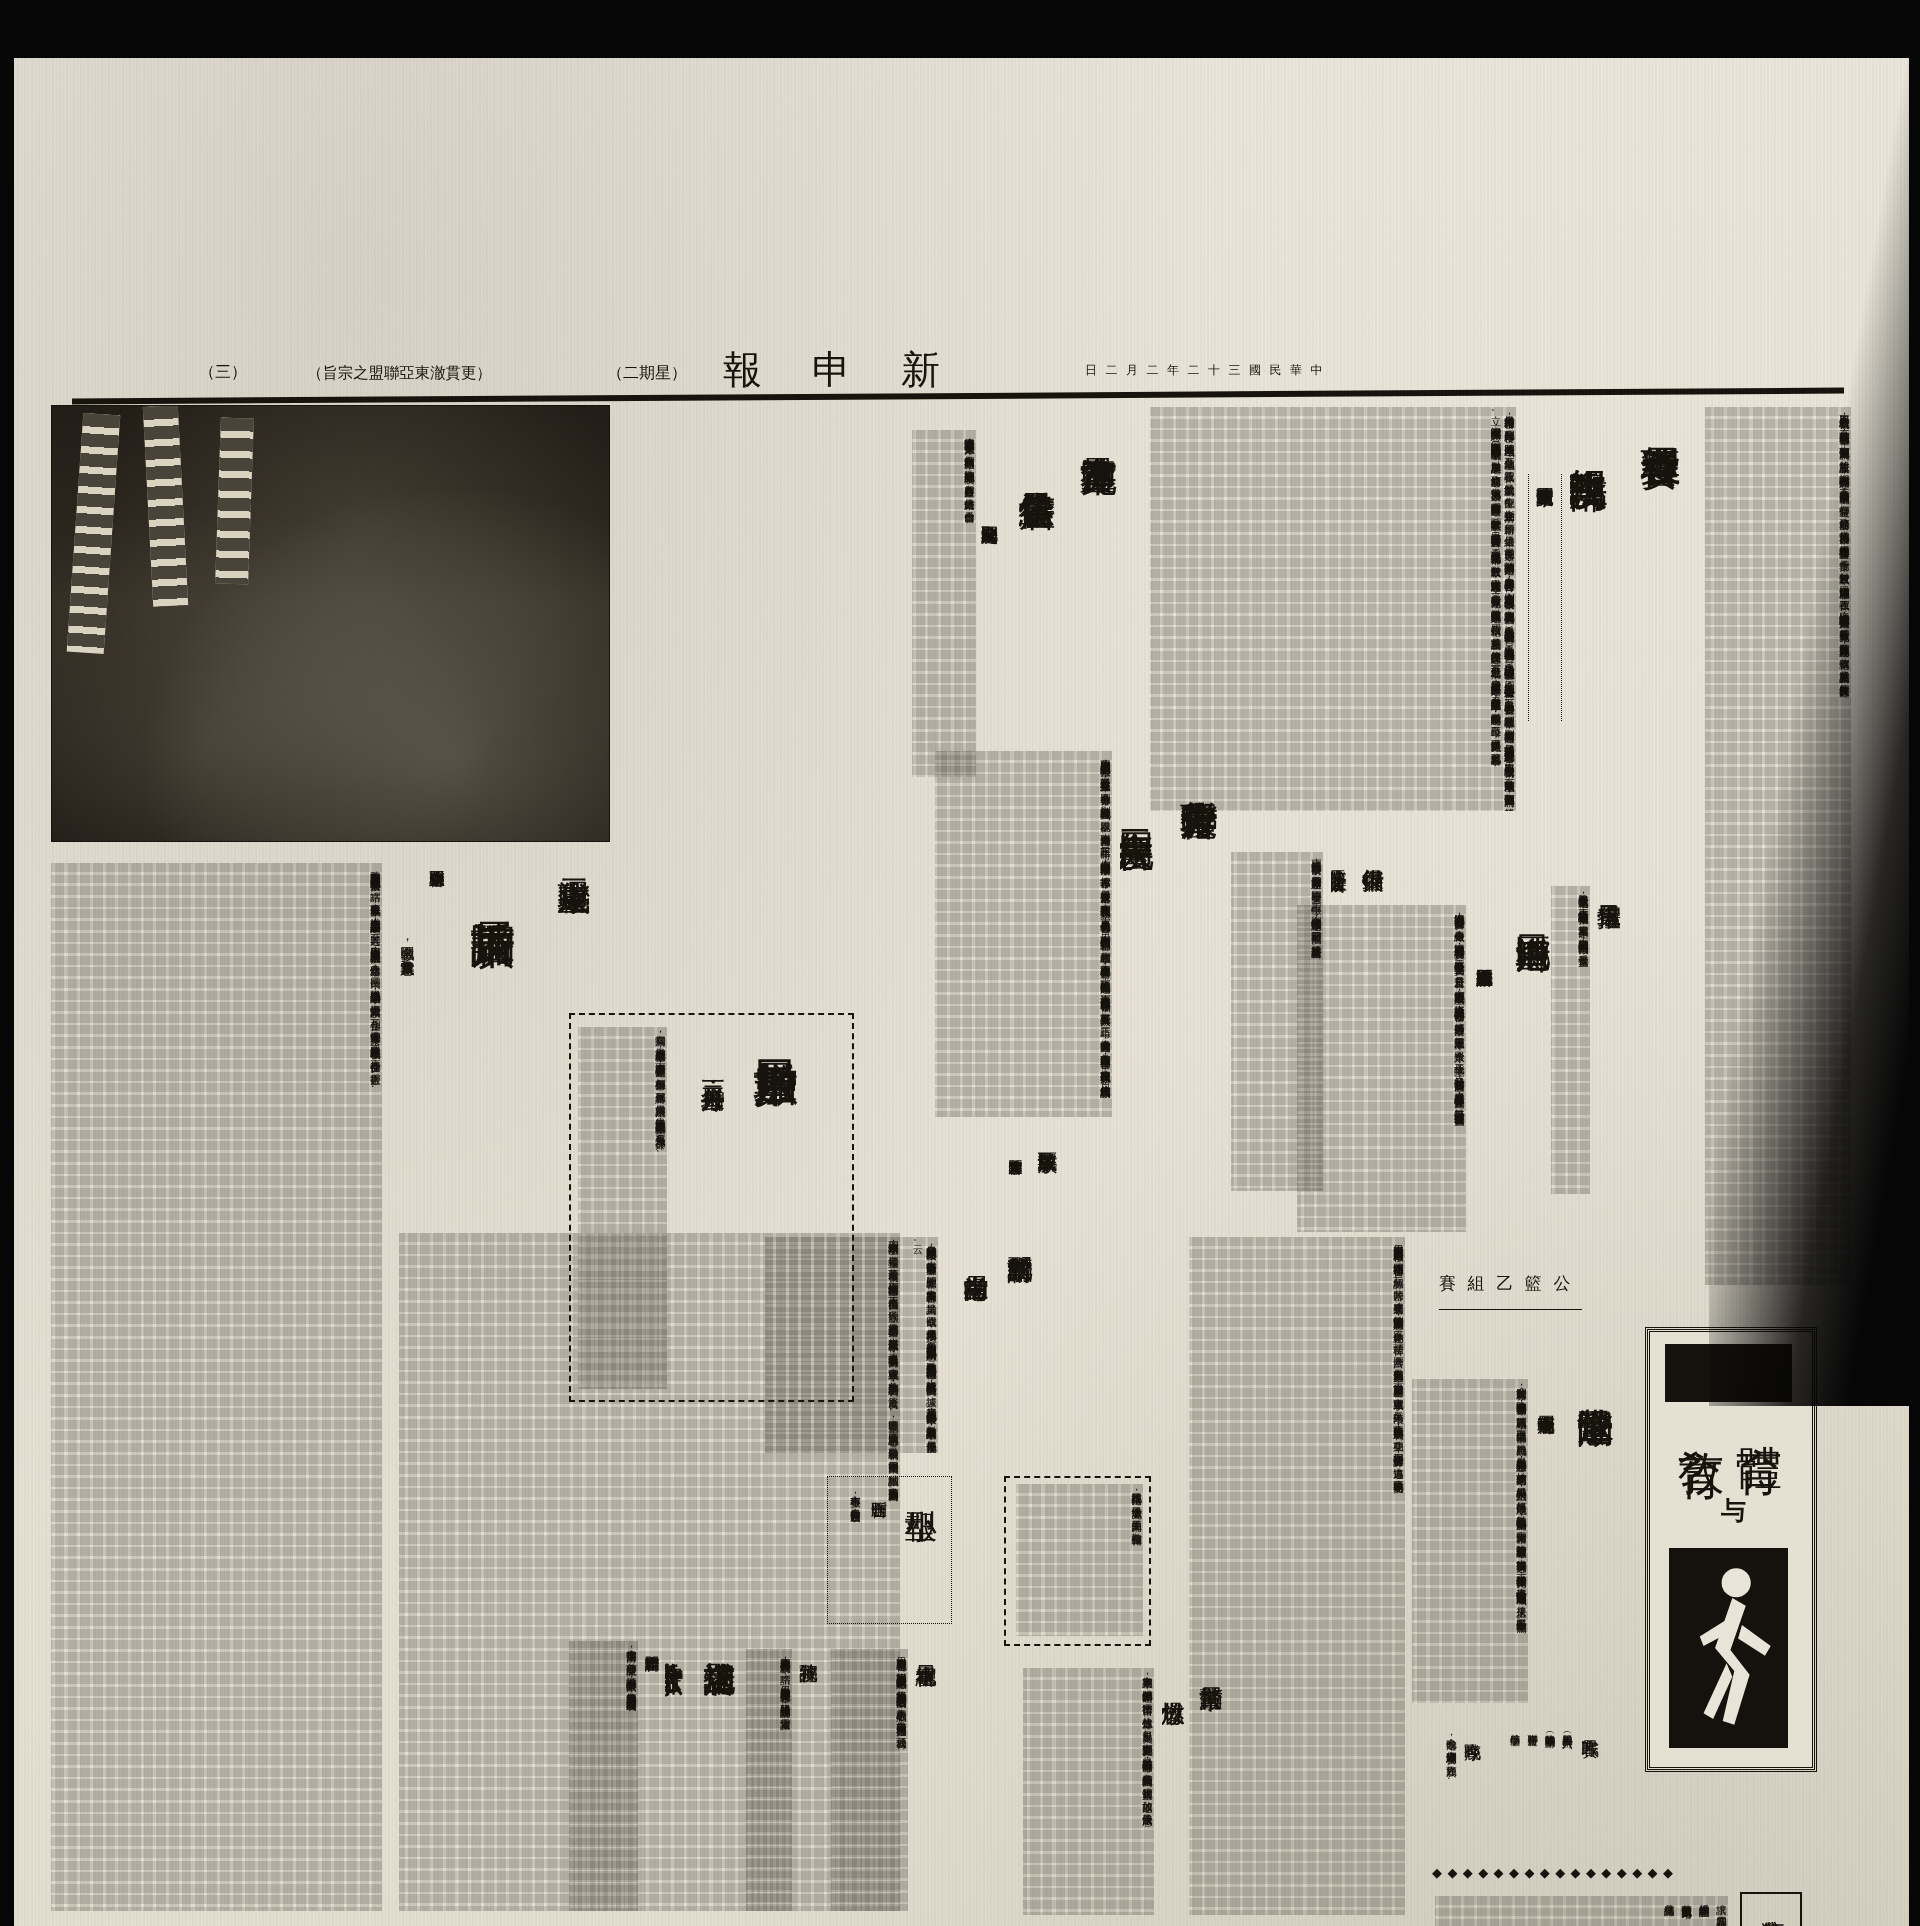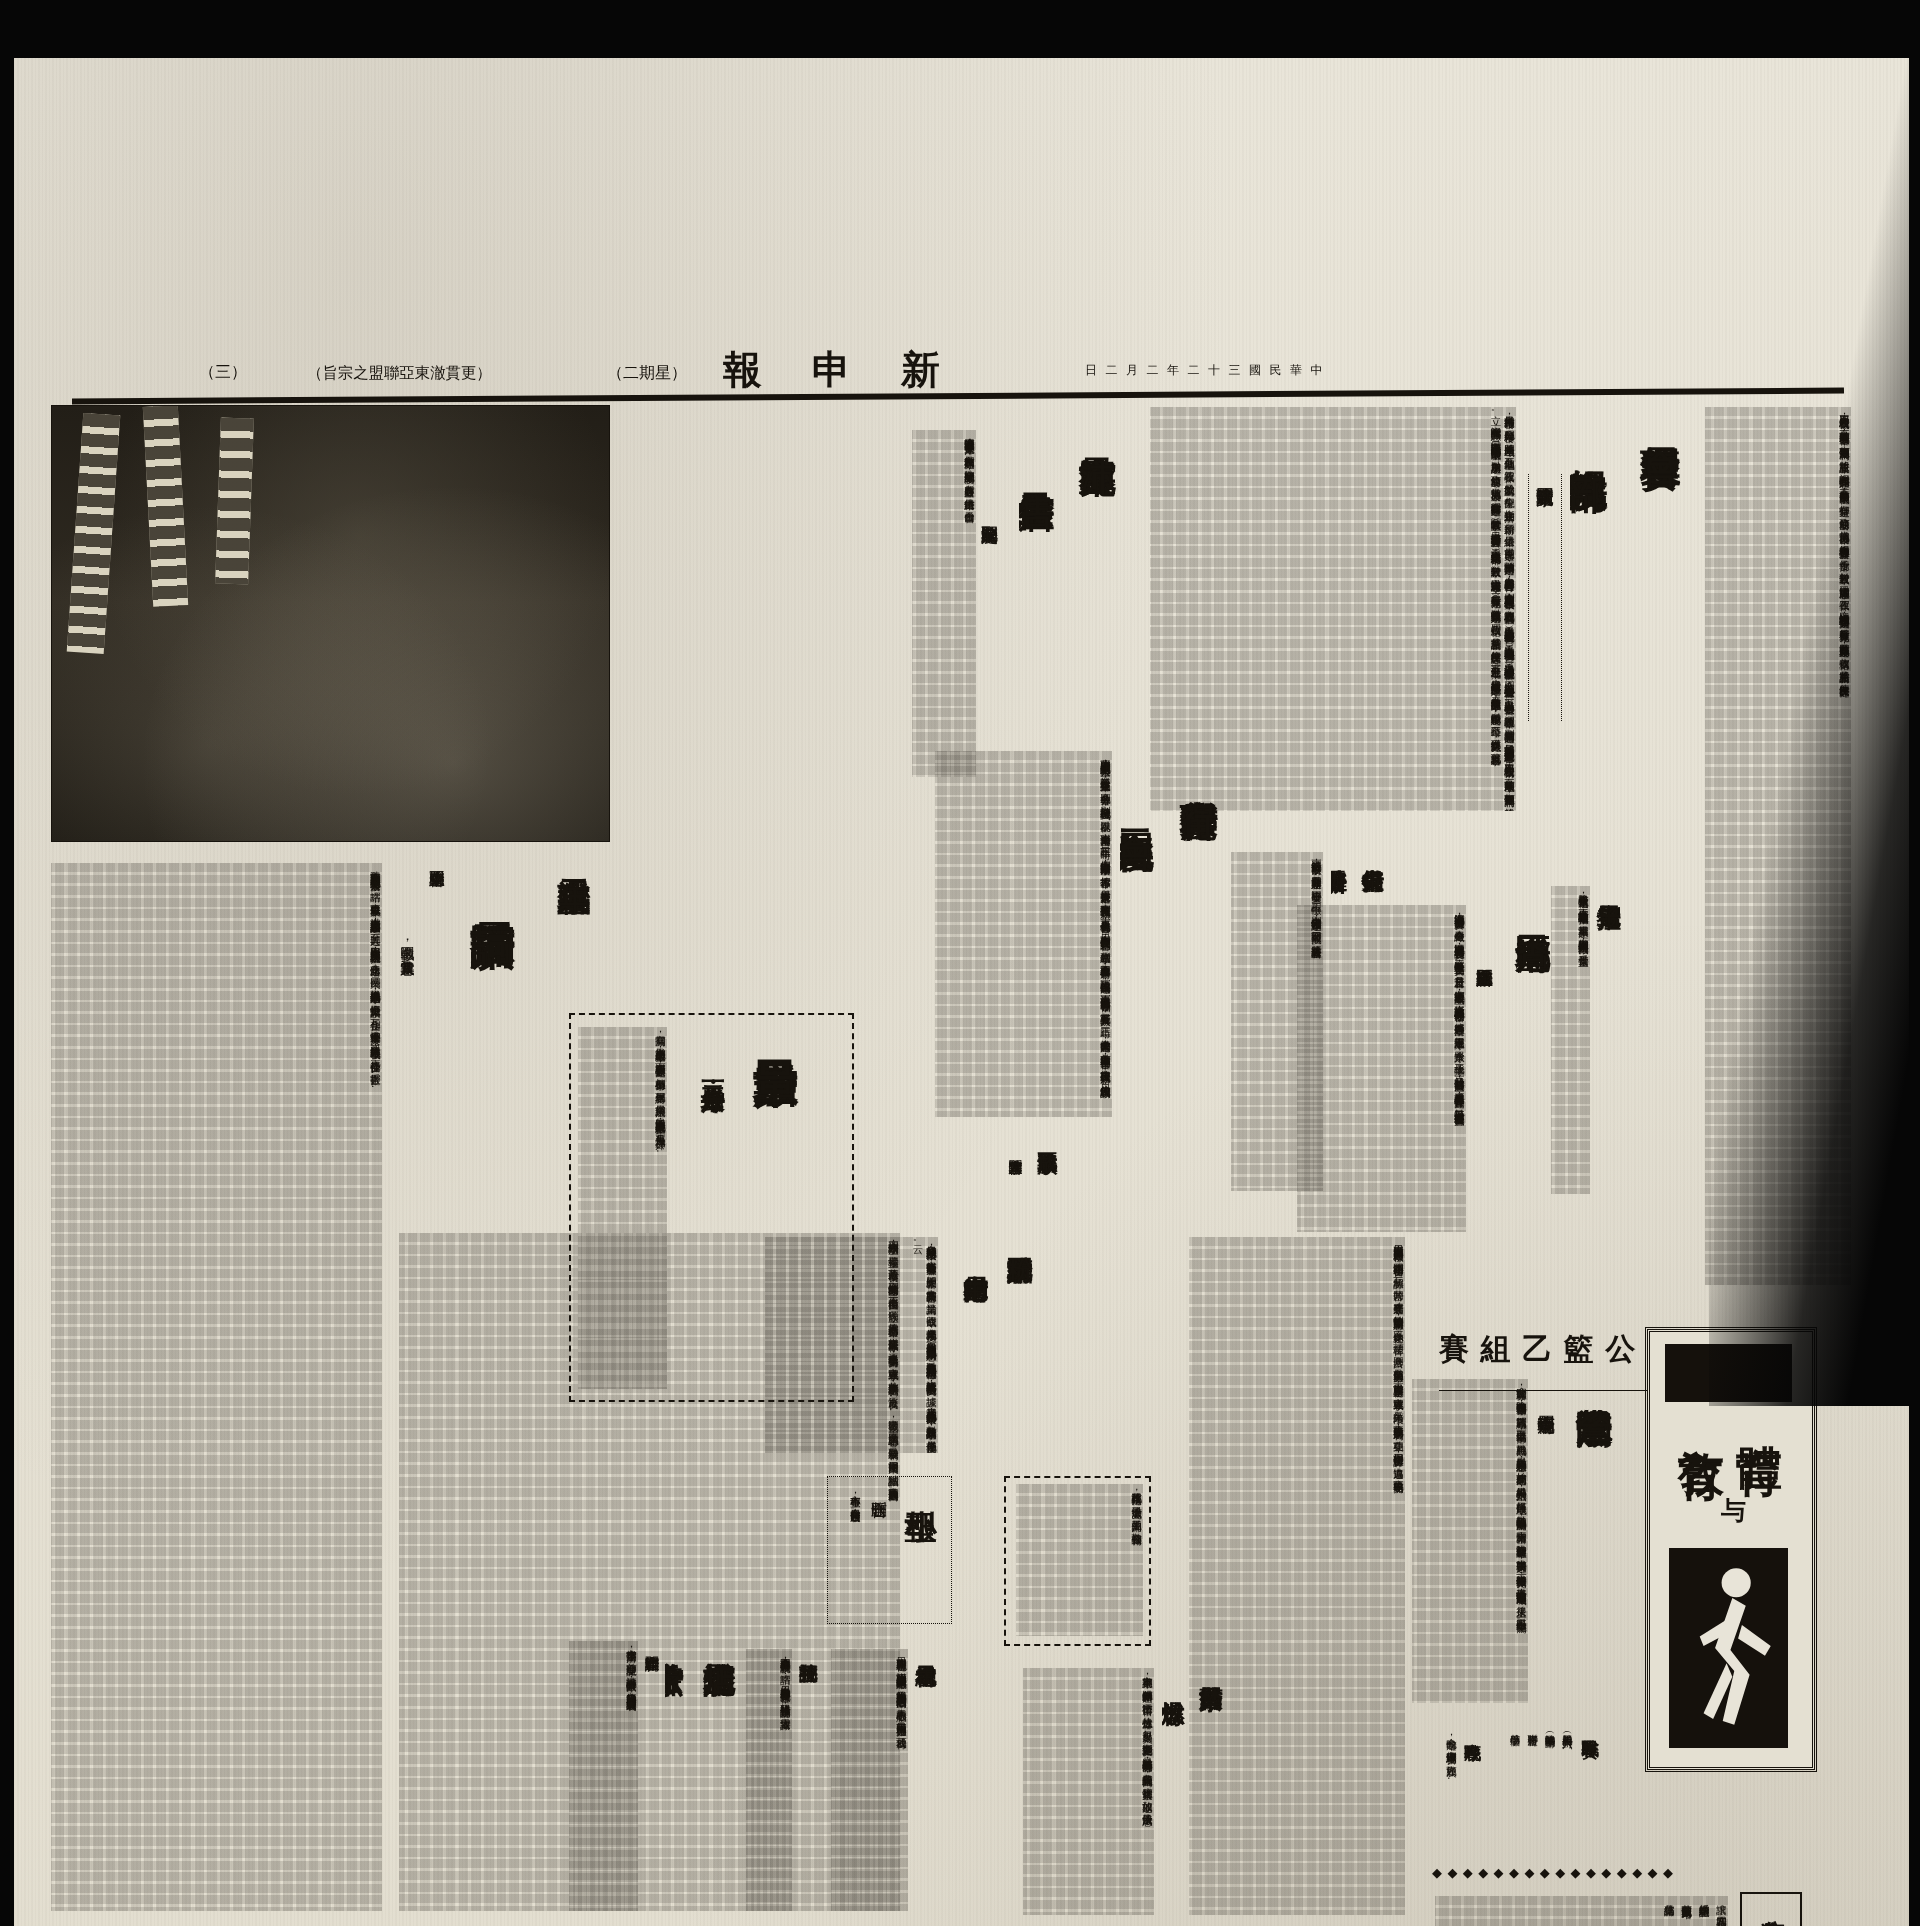--- a/index.html
+++ b/index.html
@@ -20,21 +20,21 @@
   }
   #paper:after{content:"";position:absolute;left:0;right:0;bottom:0;height:116px;
     background:linear-gradient(to bottom, rgba(30,27,22,0), rgba(30,27,22,.75));}
   #edge-wedge{position:absolute;right:0;top:0;width:200px;height:1348px;
     background:linear-gradient(100deg, transparent 45%, rgba(6,6,6,.85) 72%, #060606 86%);}
   #edge-left{position:absolute;left:0;top:0;width:10px;height:100%;
     background:linear-gradient(to right,#060606,rgba(6,6,6,0));}
   .blk{position:absolute;overflow:hidden;}
   .v{writing-mode:vertical-rl;}
   .rtl{direction:rtl;unicode-bidi:bidi-override;}
-  .hl{font-weight:700;}
+  .hl{font-weight:400;}
   .bt{font-size:10.4px;line-height:1.3;letter-spacing:0.4px;}
   .fill{
     background-image:
       repeating-linear-gradient(to bottom, rgba(28,24,18,.14) 0 8.9px, rgba(28,24,18,0) 8.9px 11.6px),
       repeating-linear-gradient(to left, rgba(28,24,18,.12) 0 9.6px, rgba(28,24,18,0) 9.6px 12.7px);
   }
   .hr{position:absolute;background:#17130d;}
   .box-dot{border:1.9px dotted #17130d;}
   .box-dash{border:2.3px dashed #17130d;}
   .box-solid{border:2.7px solid #17130d;}
@@ -146,21 +146,21 @@
   </div>
   <div class="blk v" style="left:628px;top:1587px;height:231px;font-size:14.6px;">昨日開始審查調查表</div>
   <div class="blk v bt fill" style="left:555px;top:1583px;width:69px;height:270px;">本市捲烟零售商店，前奉令辦理登記，請求登記者全市計六千餘家，主管當局已於昨日起開始審查各店填報之調查表云。</div>
 
   <div class="blk flexr" style="left:1148px;top:1610px;width:65px;height:162px;gap:6.2px;">
     <div class="v hl" style="font-size:24px;">市警局嚴禁</div>
     <div class="v hl" style="font-size:24px;margin-top:15.4px;">燃放爆竹</div>
   </div>
   <div class="blk v bt fill" style="left:1009px;top:1610px;width:131px;height:247px;">本市警察總局，以歲序新年轉瞬卽屆，市民狃於習俗，往往燃放爆竹，每易引起火災，影響地方治安至鉅，是以該局昨特分令所屬各分局，在各該局管轄境內，應一體切實查禁，如敢故違，決予依法嚴懲云。</div>
 
-  <div class="blk rtl hl" style="left:1425px;top:1271px;font-size:30px;letter-spacing:11.6px;border-bottom:1.9px solid #17130d;padding-bottom:20px;">公籃乙組賽</div>
+  <div class="blk rtl hl" style="left:1425px;top:1214px;font-size:17px;letter-spacing:11.6px;border-bottom:1.9px solid #17130d;padding-bottom:14px;">公籃乙組賽</div>
   <div class="blk v hl" style="left:1556px;top:1321px;height:262px;font-size:37px;">汕隊擊退幽鶯</div>
   <div class="blk v" style="left:1520px;top:1344px;height:247px;font-size:17.7px;">今晚中靑仍有四場逐鹿</div>
   <div class="blk v bt fill" style="left:1398px;top:1321px;width:116px;height:324px;">全滬公開籃球賽，昨晚在中靑球場仍有四場節目，開鑼戰爲乙組，取中儲三場爲乙一部，神馬戰黑白，黑白與神馬技術相差懸殊，始終成一面倒之局面，結果神馬以二十六對六，打得黑白一敗塗地，壓軸戲爲乙二部汕隊對幽鶯，兩隊實力相當，汕隊合作契默射籃正確，上半時幾爲聯靑之天下，下半時幽鶯雖屢振掙扎，惜最後五分鐘汕隊鑼聲起處連下兩城，後來居上，卒以二十對十三克服幽鶯。</div>
   <div class="blk v hl" style="left:1564px;top:1668px;height:100px;font-size:17.7px;">昨賽戰果</div>
   <div class="blk v list bt" style="left:1479px;top:1668px;width:81px;height:127px;">
       <div>神馬勝黑白（二十六對六）</div>
       <div>汕隊勝幽鶯（二十對十三）</div>
       <div>聯靑勝新聲</div>
       <div>信孚勝中儲</div>
     </div>

